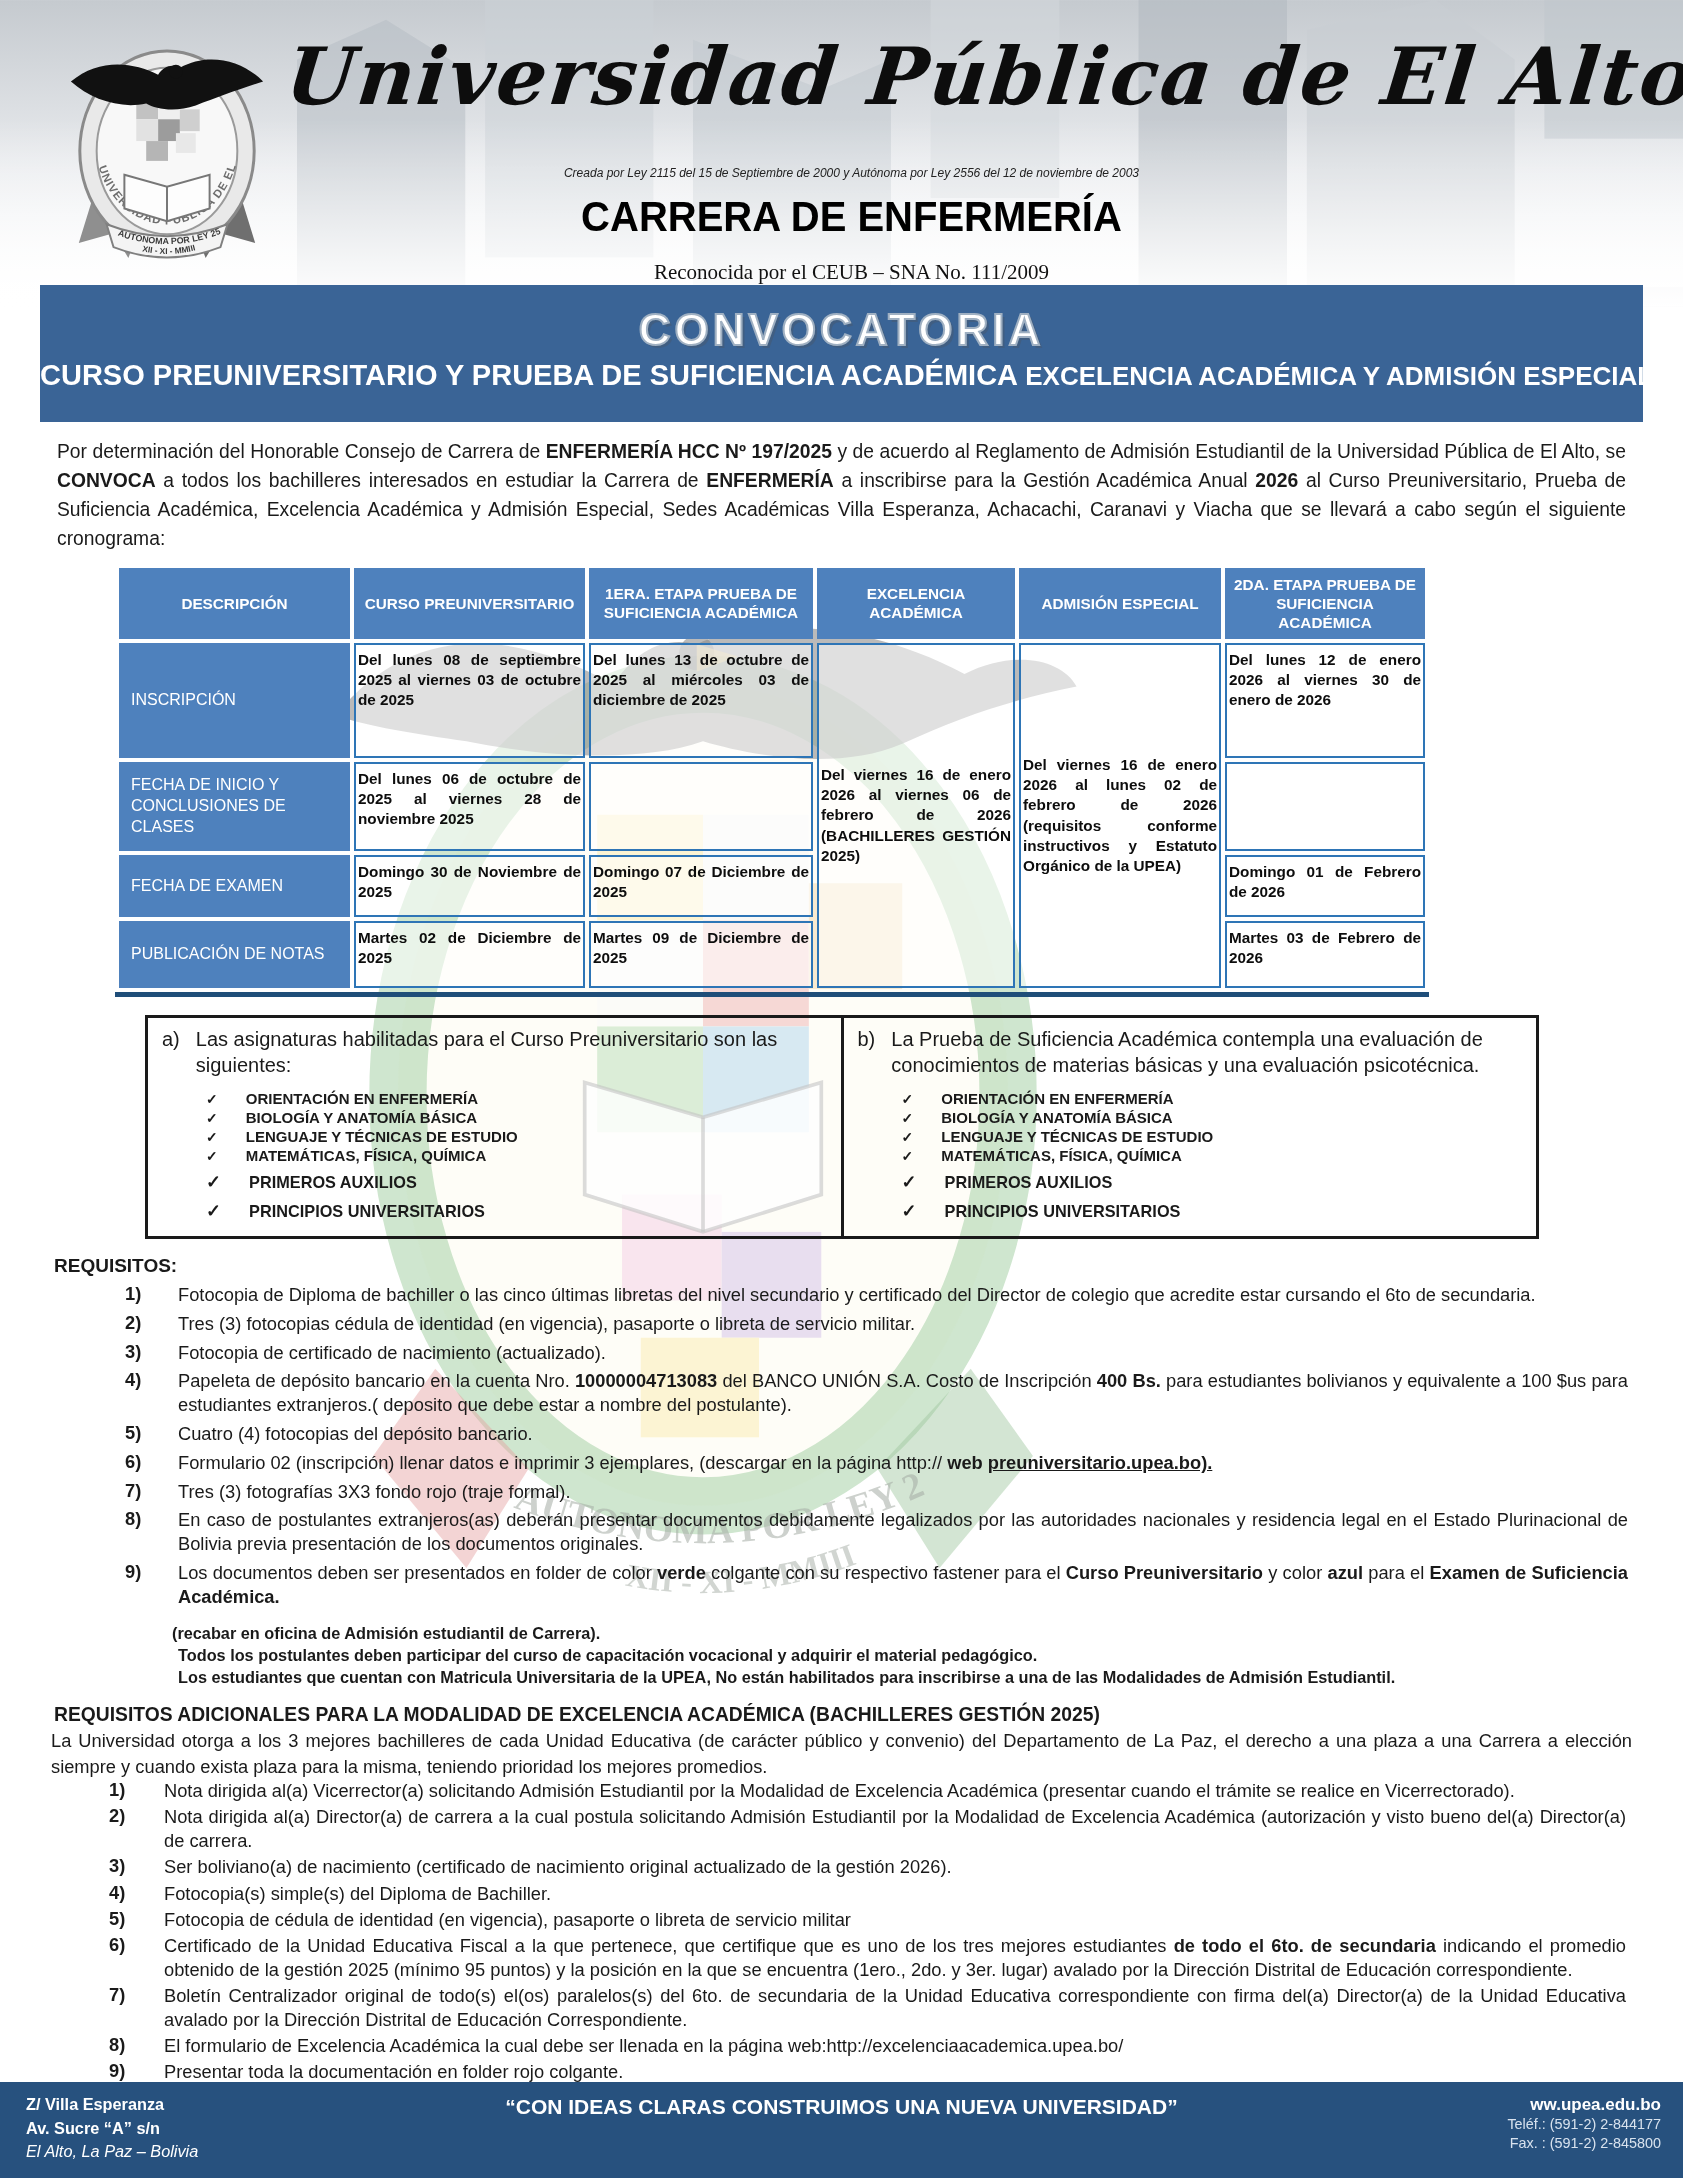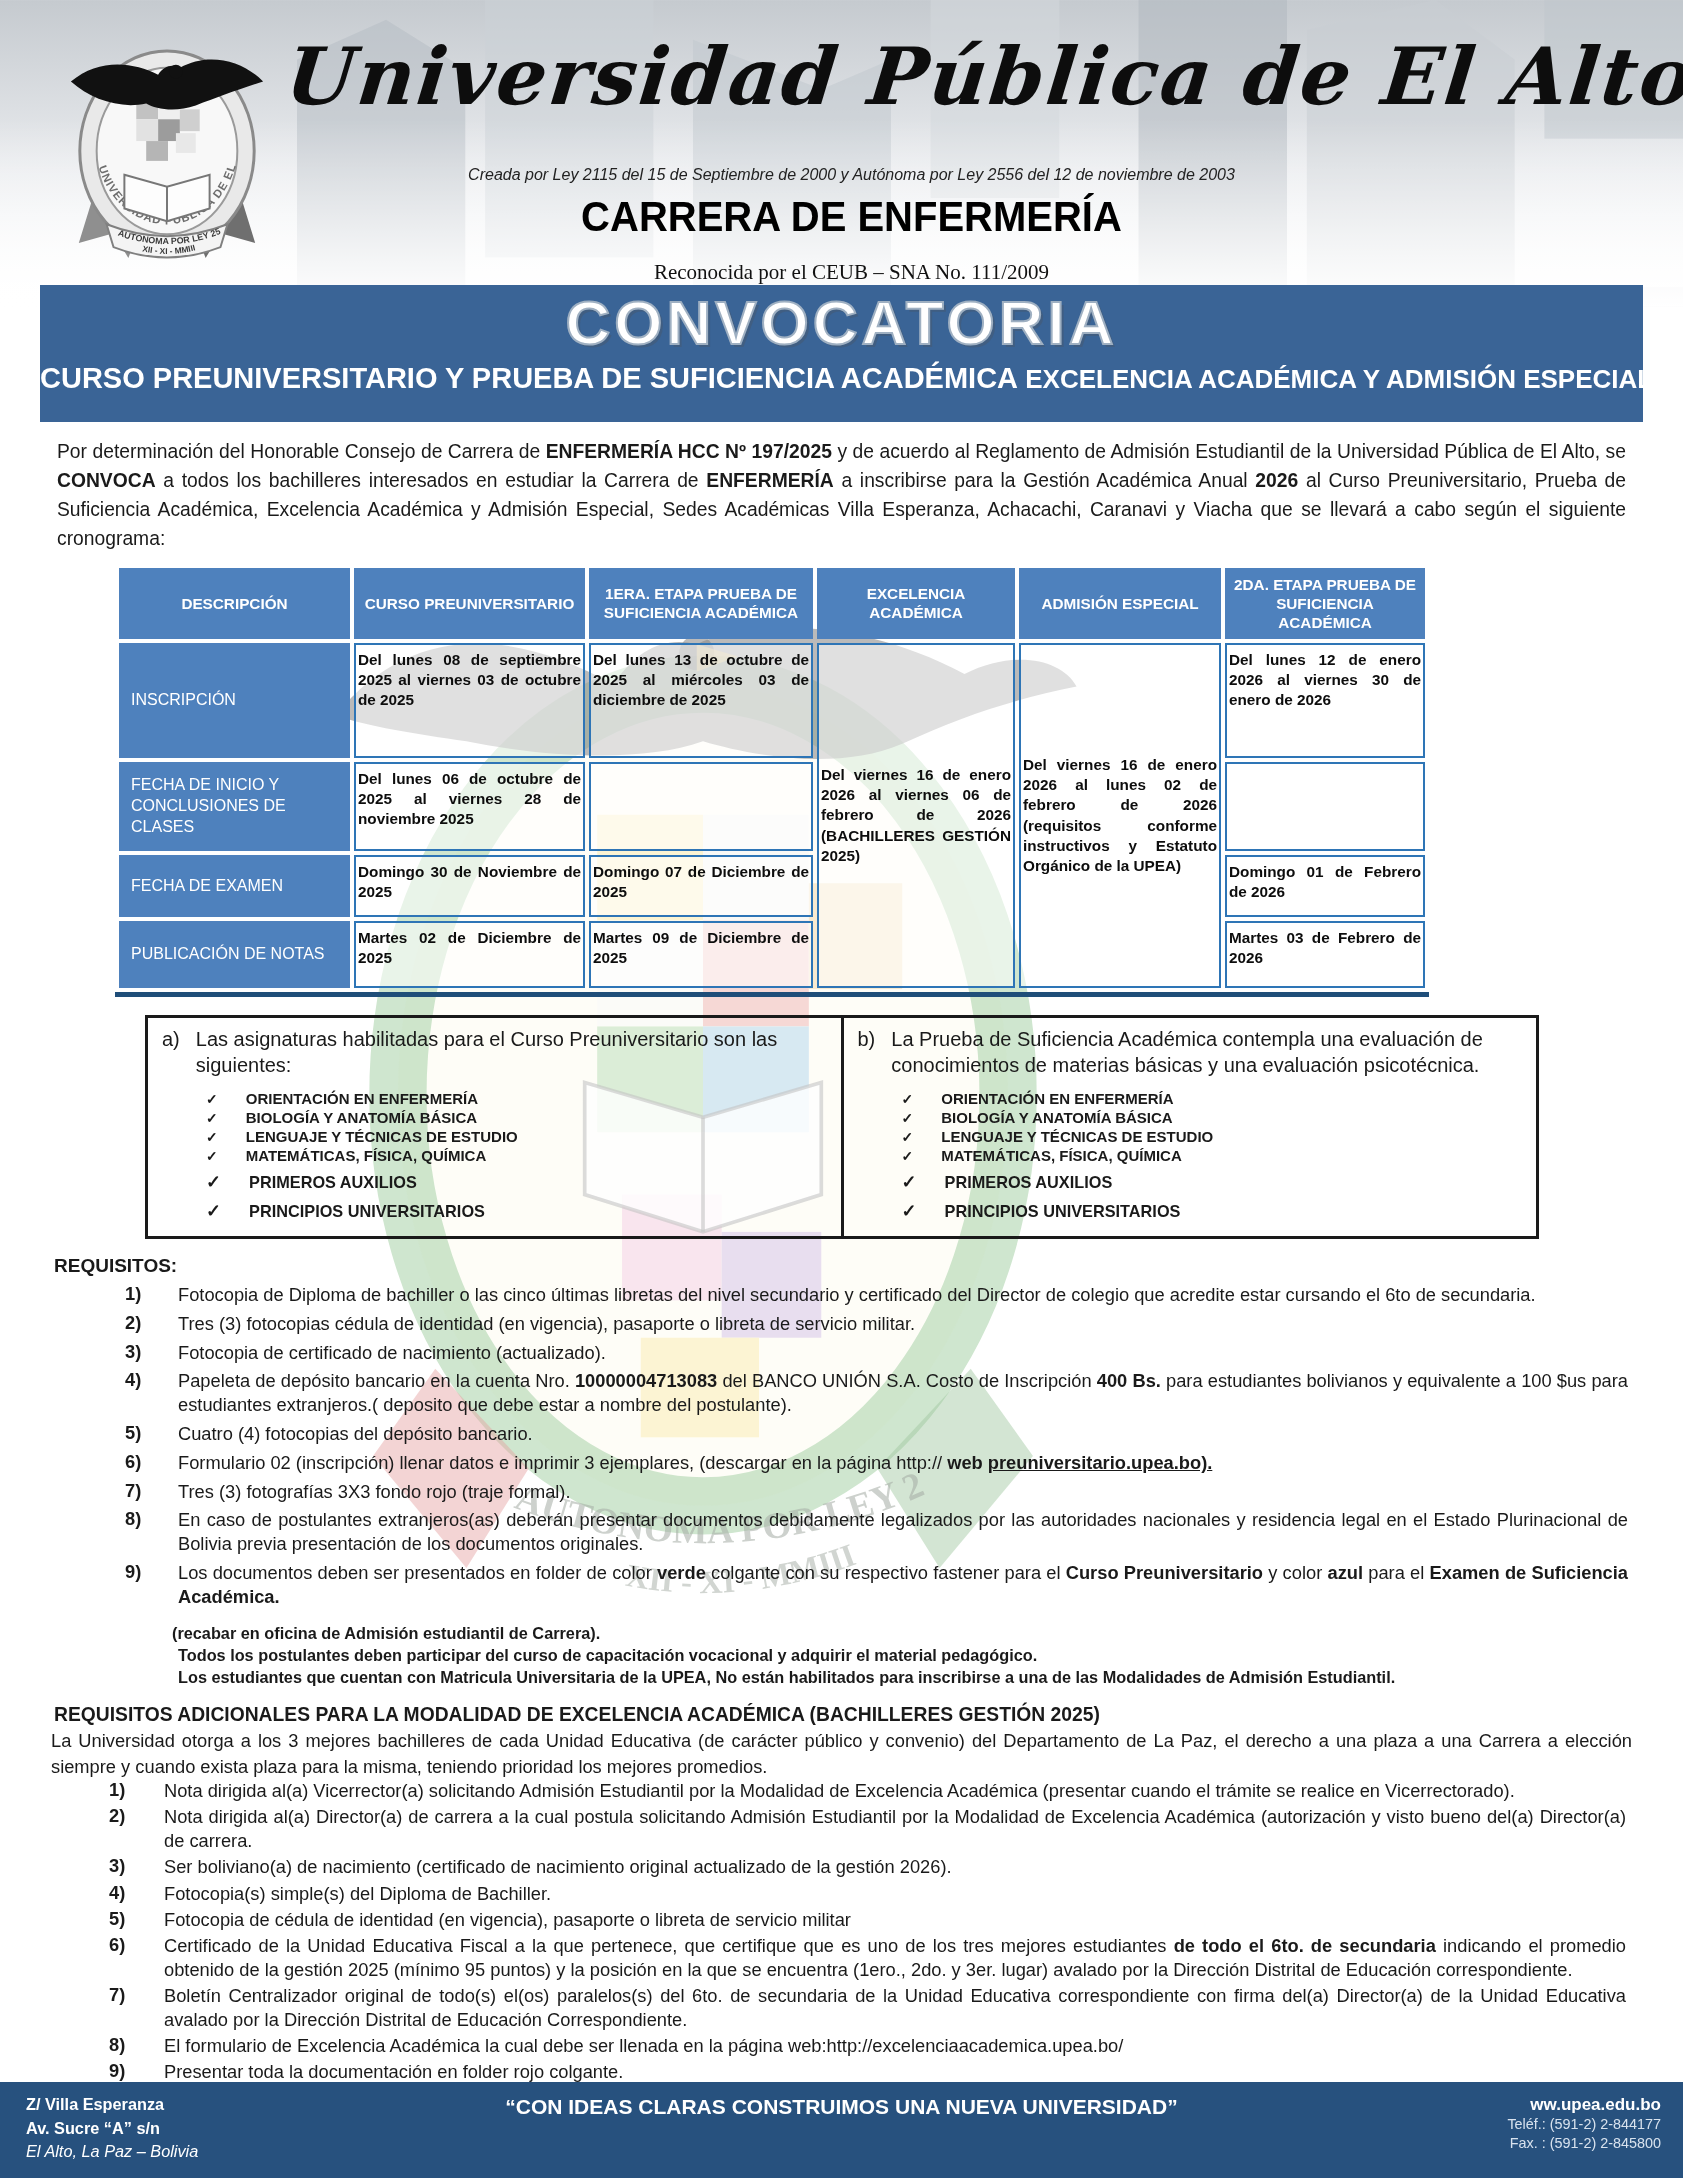--- a/index.html
+++ b/index.html
@@ -15,29 +15,29 @@
 
   .content{position:relative;z-index:1;}
 
   
   .header{position:relative;height:285px;}
   .logo{position:absolute;left:59px;top:30px;}
   .script-title{position:absolute;left:287px;top:30px;width:1158px;text-align:center;
     font-family:"DejaVu Serif",serif;font-style:italic;font-weight:700;font-size:79px;
     color:#0d0d0d;transform:skewX(-6deg);letter-spacing:2px;white-space:nowrap;}
   .law-line{position:absolute;left:287px;top:166px;width:1129px;text-align:center;
-    font-style:italic;font-size:16px;color:#222;}
+    font-style:italic;font-size:12px;color:#222;}
   .career-line{position:absolute;left:287px;top:194px;width:1129px;text-align:center;
     font-size:40px;font-weight:700;color:#000;transform:scaleY(1.08);letter-spacing:0;}
   .ceub-line{position:absolute;left:287px;top:260px;width:1129px;text-align:center;
     font-family:"Liberation Serif",serif;font-size:21px;color:#111;}
 
   
   .banner{margin:0 40px;height:137px;background:#3A6496;text-align:center;color:#fff;}
-  .banner-title{font-size:62px;font-weight:700;letter-spacing:4px;padding-top:2px;
+  .banner-title{font-size:44px;font-weight:700;letter-spacing:4px;padding-top:20px;
     color:#fff;-webkit-text-stroke:2px #9fb0c2;text-shadow:3px 3px 0 rgba(70,90,115,.55);}
   .banner-sub{font-size:29px;font-weight:700;margin-top:4px;white-space:nowrap;}
   .banner-sub .sub2{font-size:26px;}
 
   
   .intro{margin:16px 57px 0;font-size:19.3px;line-height:1.5;text-align:justify;}
 
   
   table.schedule{border-collapse:separate;border-spacing:4px;margin:10px 0 0 115px;
     border-bottom:5px solid #1F4E79;}

